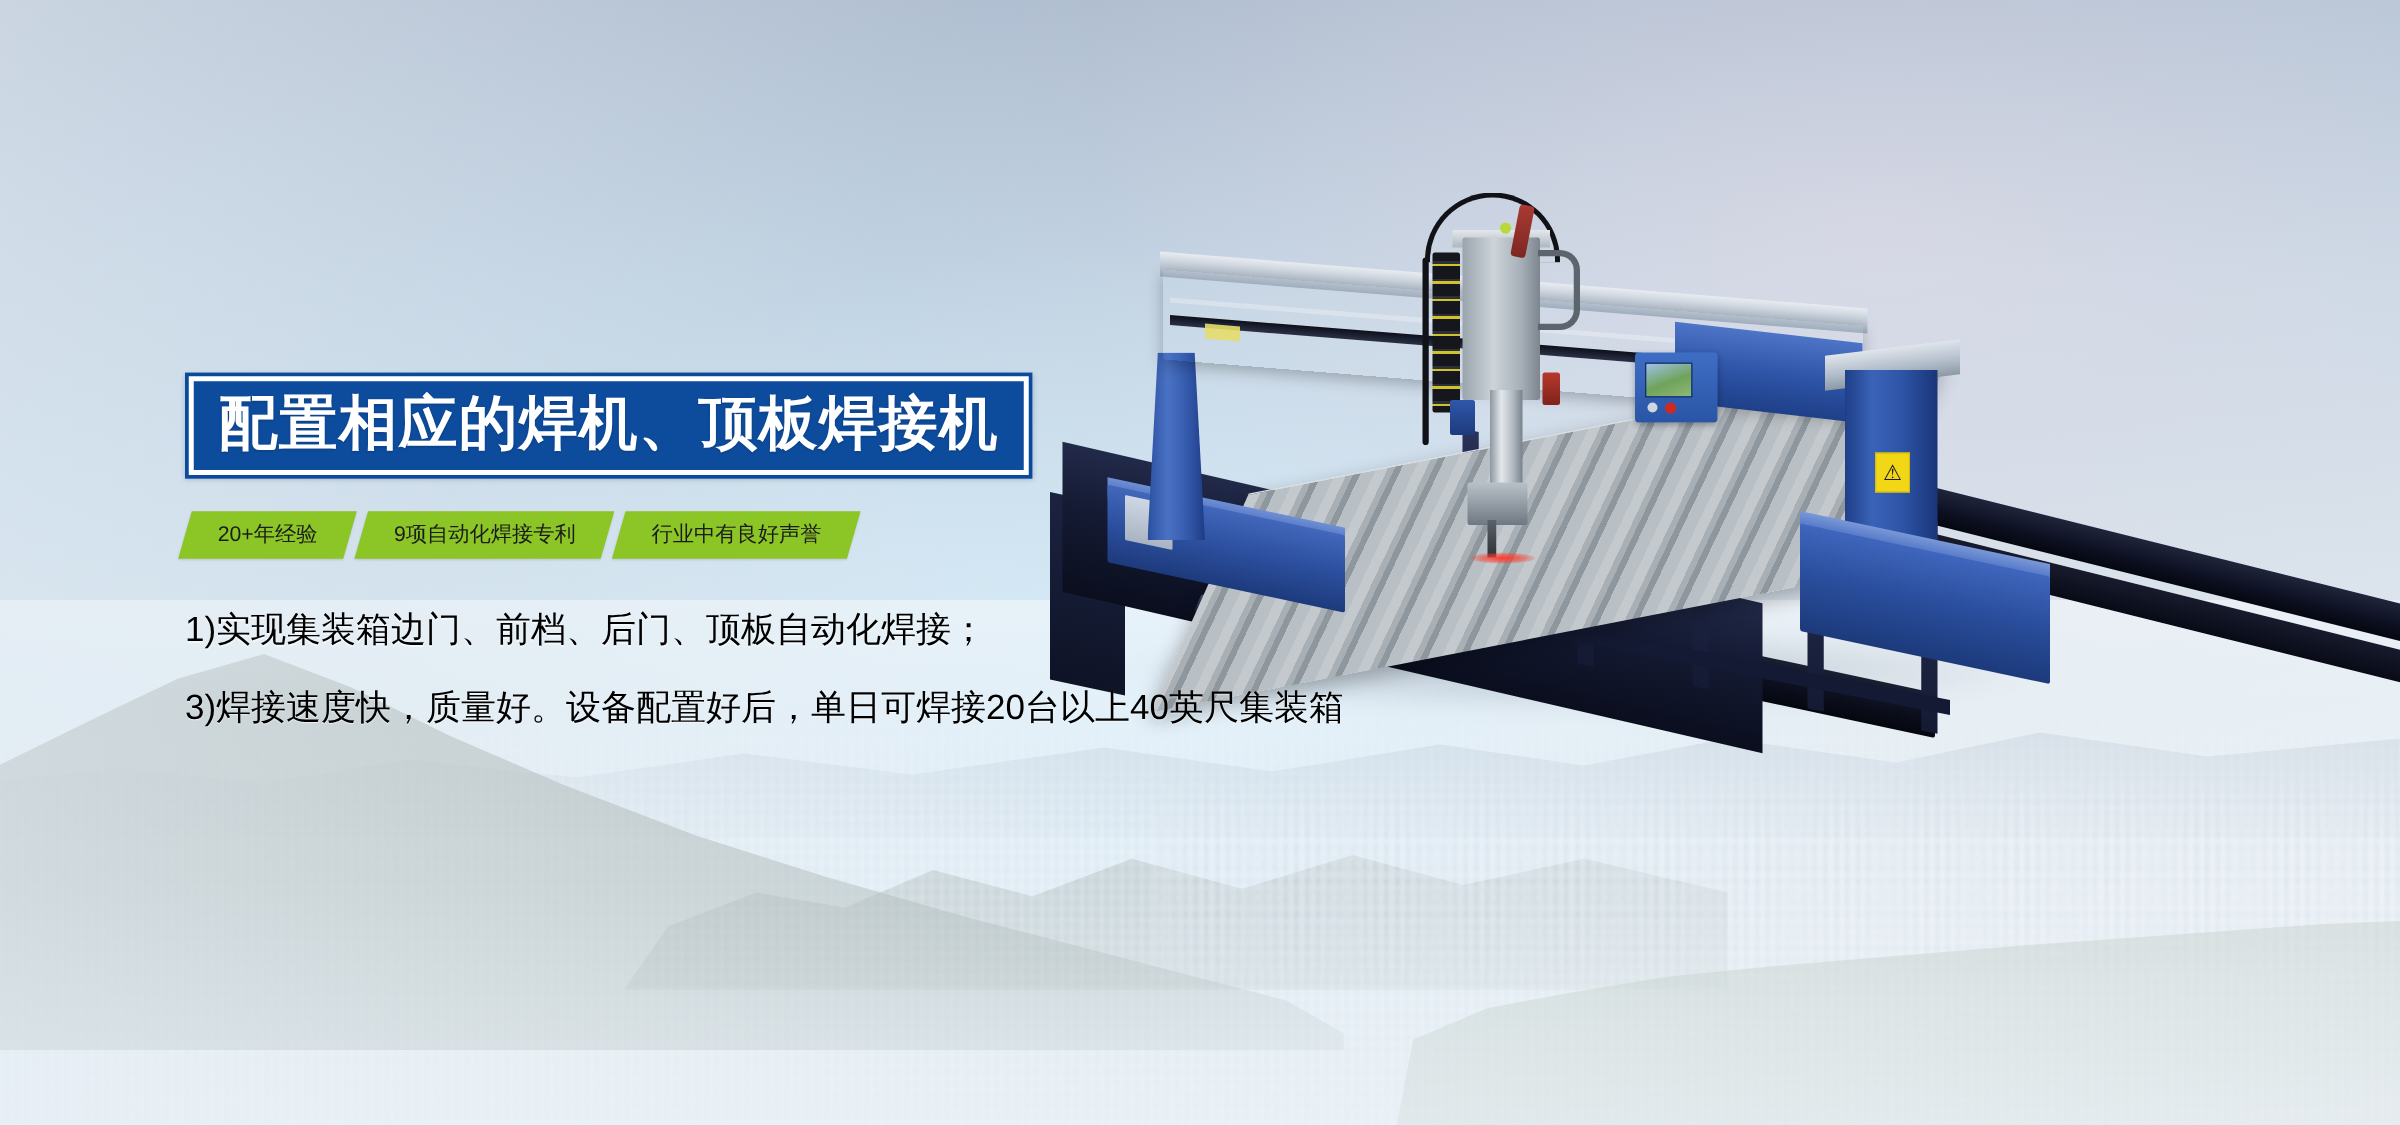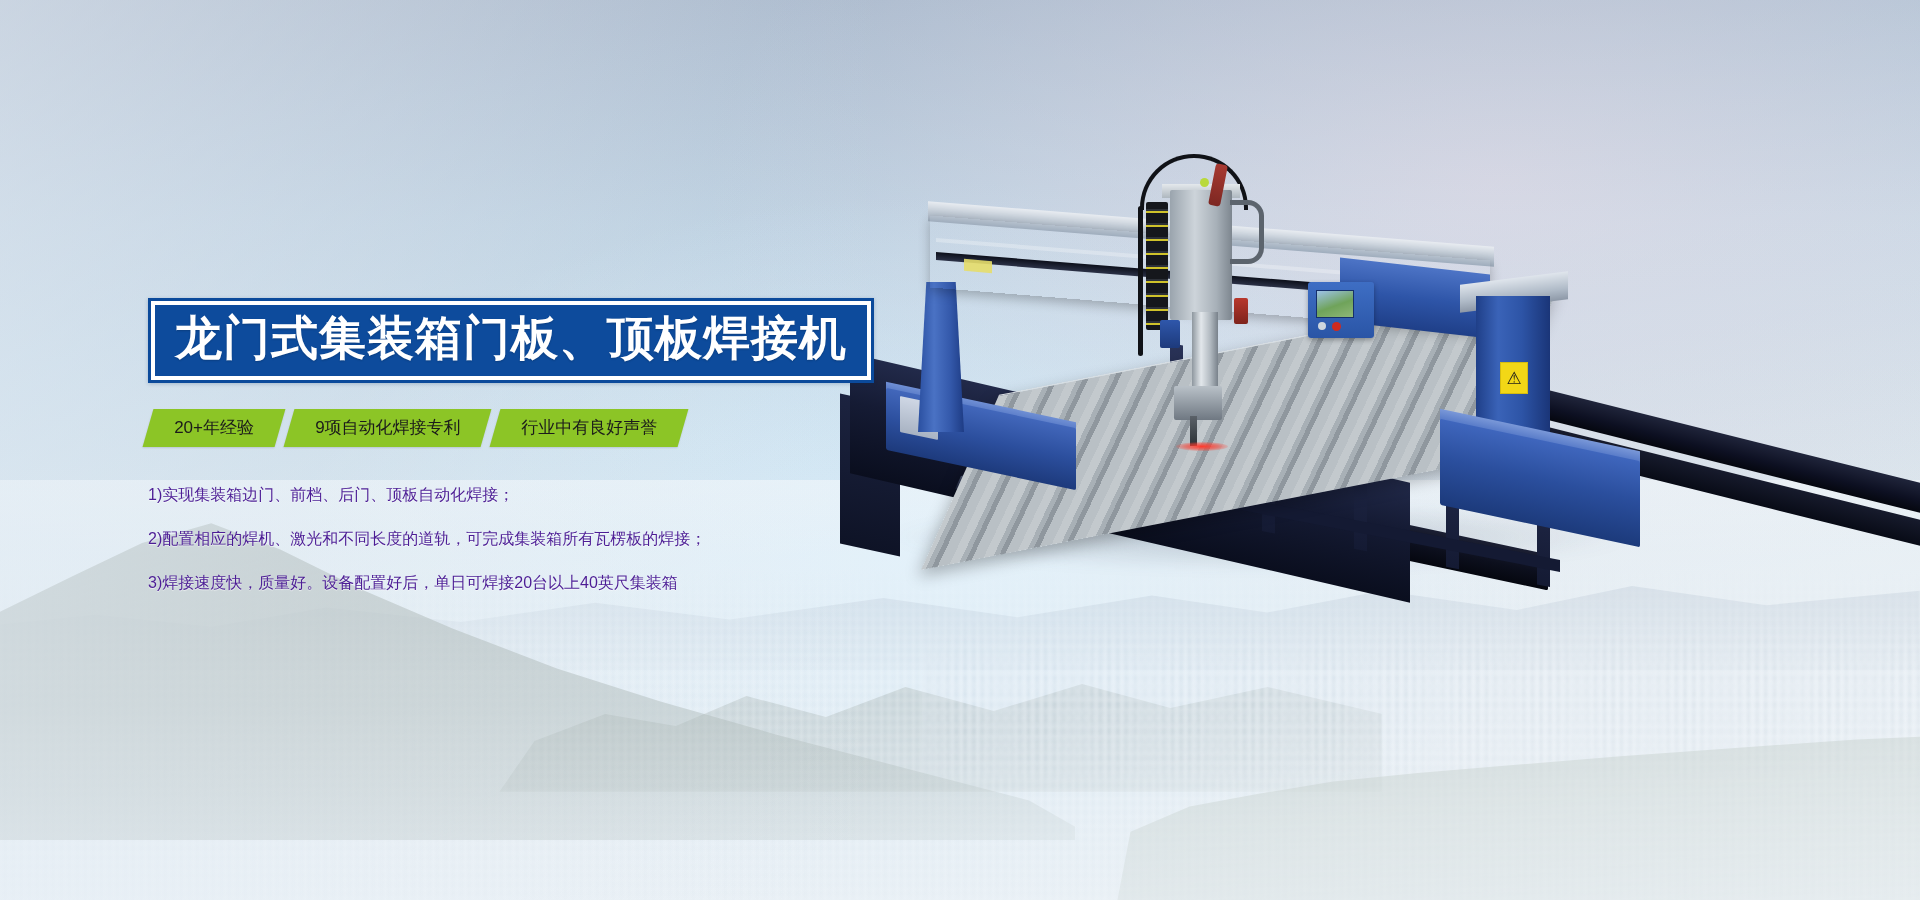--- a/index.html
+++ b/index.html
@@ -135,22 +135,22 @@
     box-shadow: 0 1px 2px rgba(0,0,0,0.12);
   }
   .badge > span {
     display: inline-block;
     transform: skewX(16deg);
     white-space: nowrap;
   }
 
   .bullets { margin-top: 36px; }
   .bullet {
-    font-size: 16px;
-    color: #4c1d95;
+    font-size: 28px;
+    color: #000000;
     line-height: 1.5;
     margin-bottom: 20px;
     white-space: nowrap;
     text-shadow: 0 1px 1px rgba(255,255,255,0.65);
   }
   .bullet:last-child { margin-bottom: 16px; }
 
   
   .machine {
     position: absolute;
@@ -472,36 +472,35 @@
     <div class="m ram"></div>
     <div class="m torch-mount"></div>
     <div class="m torch-tip"></div>
     <div class="m laser-dot"></div>
   </div>
 
   <div class="content">
 
     <div class="title-box">
       <div class="title-inner">
-        <div class="title-text">龙门式集装箱门板、顶板焊接机</div>
+        <div class="title-text">配置相应的焊机、顶板焊接机</div>
       </div>
     </div>
 
     <div class="badges">
       <div class="badge">
         <span>20+年经验</span>
       </div>
       <div class="badge">
         <span>9项自动化焊接专利</span>
       </div>
       <div class="badge">
         <span>行业中有良好声誉</span>
       </div>
     </div>
 
     <div class="bullets">
       <div class="bullet">1)实现集装箱边门、前档、后门、顶板自动化焊接；</div>
-      <div class="bullet">2)配置相应的焊机、激光和不同长度的道轨，可完成集装箱所有瓦楞板的焊接；</div>
       <div class="bullet">3)焊接速度快，质量好。设备配置好后，单日可焊接20台以上40英尺集装箱</div>
     </div>
 
   </div>
 </div>
 
 </body></html>

